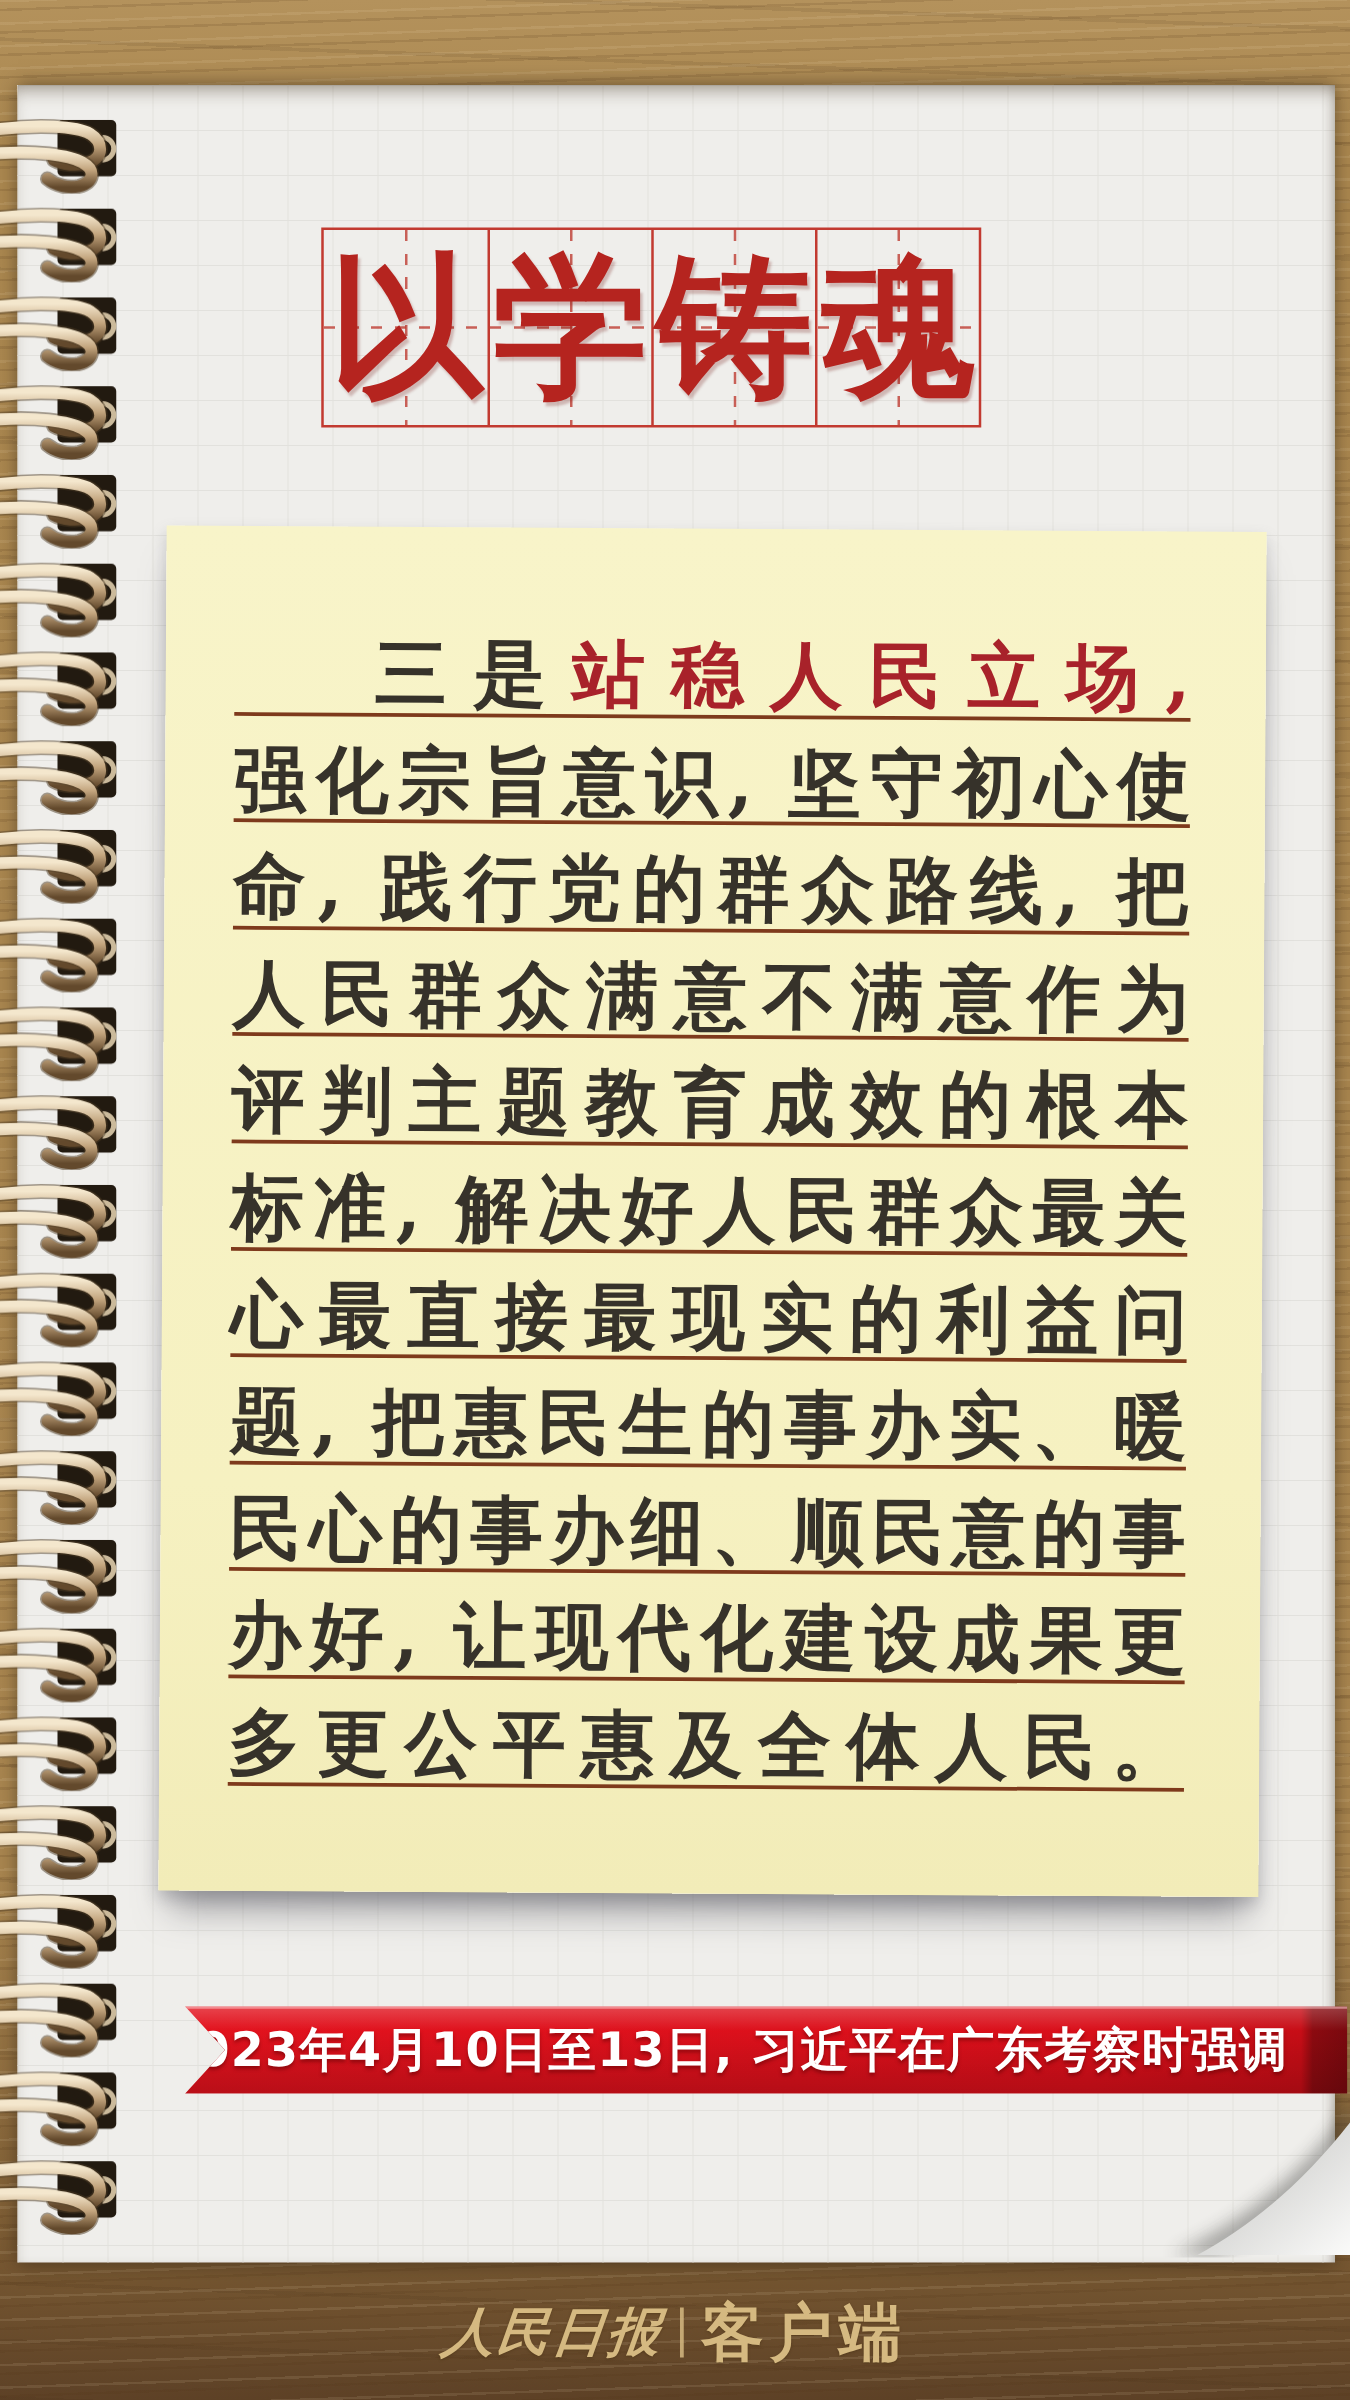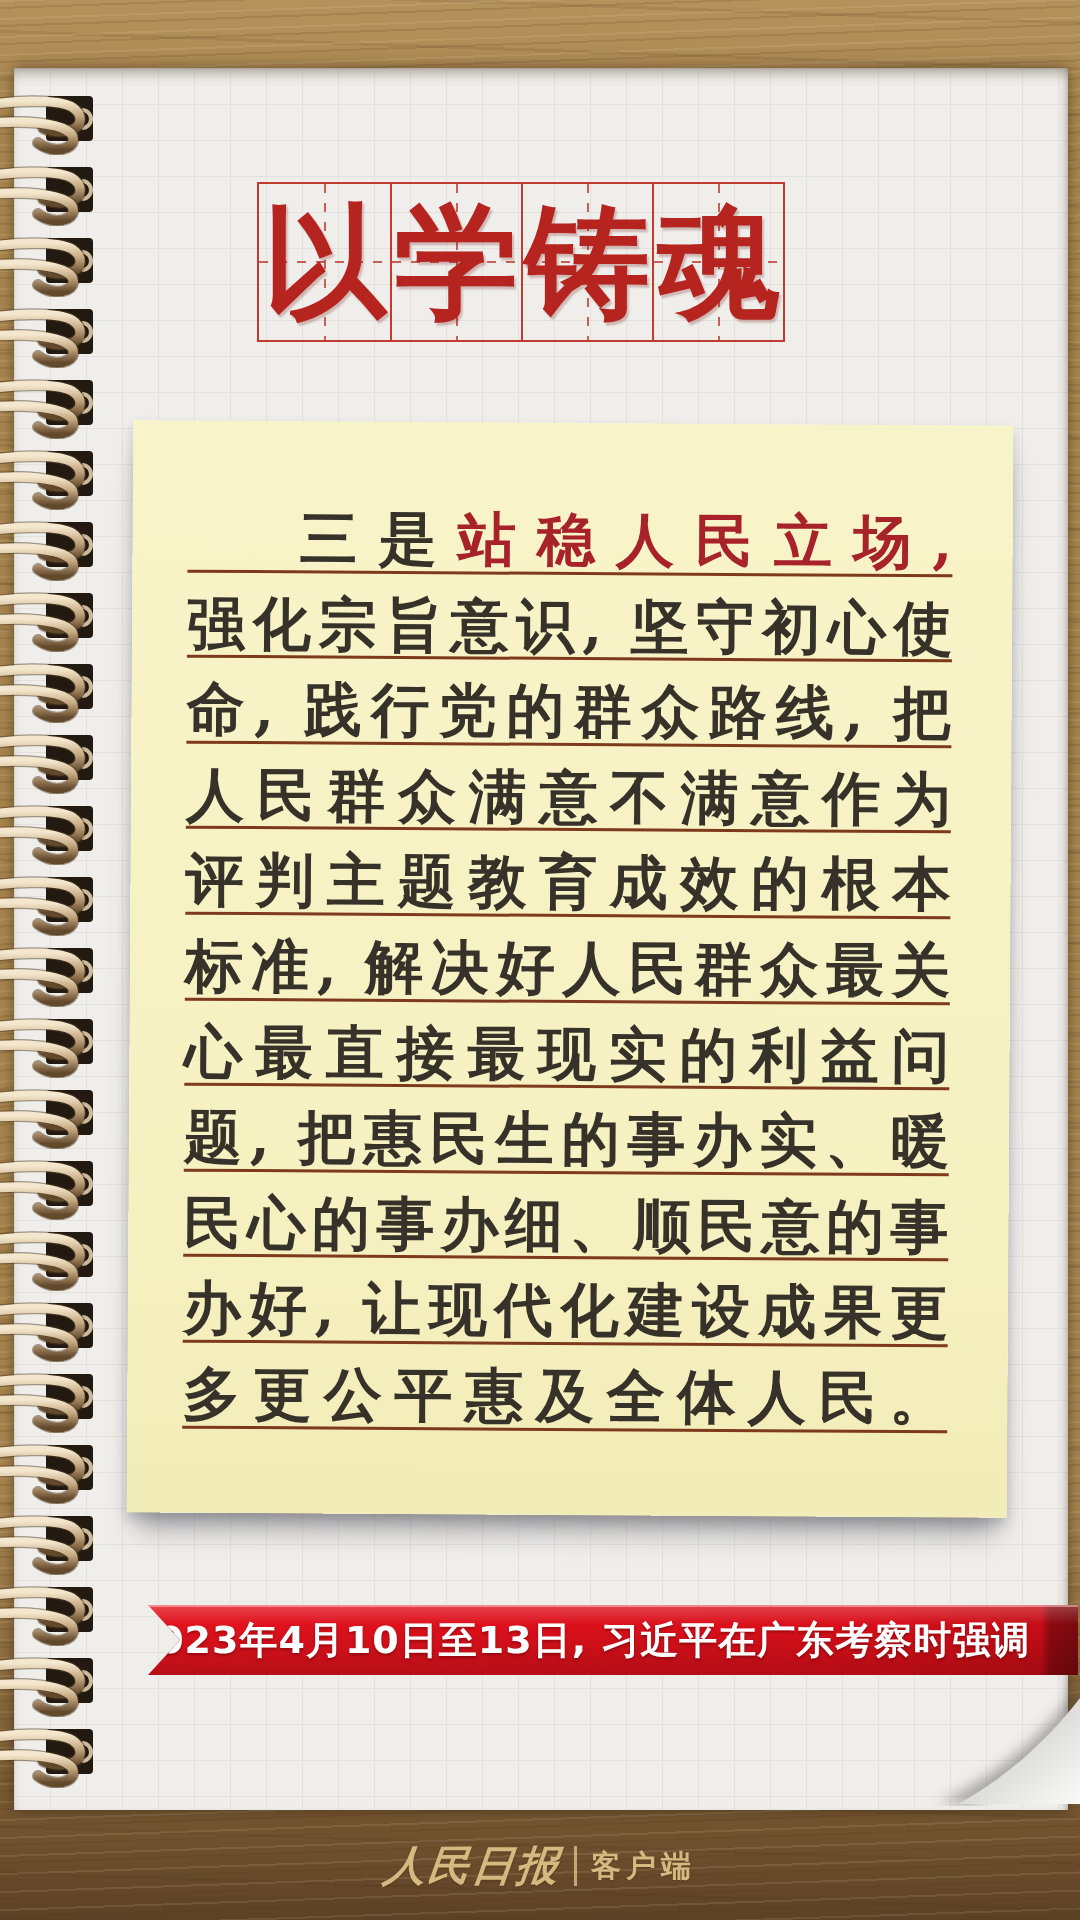--- a/index.html
+++ b/index.html
@@ -94,21 +94,21 @@
     display:flex;align-items:center;justify-content:center;gap:14px;
   }
   .masthead{
     font-family:"DejaVu Serif","Liberation Serif",serif;
     font-style:italic;font-weight:700;font-size:42px;color:#d5b981;
     letter-spacing:2px;transform:skewX(-6deg);
     text-shadow:0 1px 2px rgba(60,40,10,.4);
   }
   .logo-divider{width:3px;height:40px;background:rgba(213,185,129,.85);}
   .client{
-    font-weight:700;font-size:30px;color:#d5b981;letter-spacing:5px;
+    font-weight:700;font-size:50px;color:#d5b981;letter-spacing:5px;
     text-shadow:0 1px 2px rgba(60,40,10,.4);
   }
 </style>
 </head>
 <body>
 
 <div class="canvas">
 
   <div class="page"></div>
 

